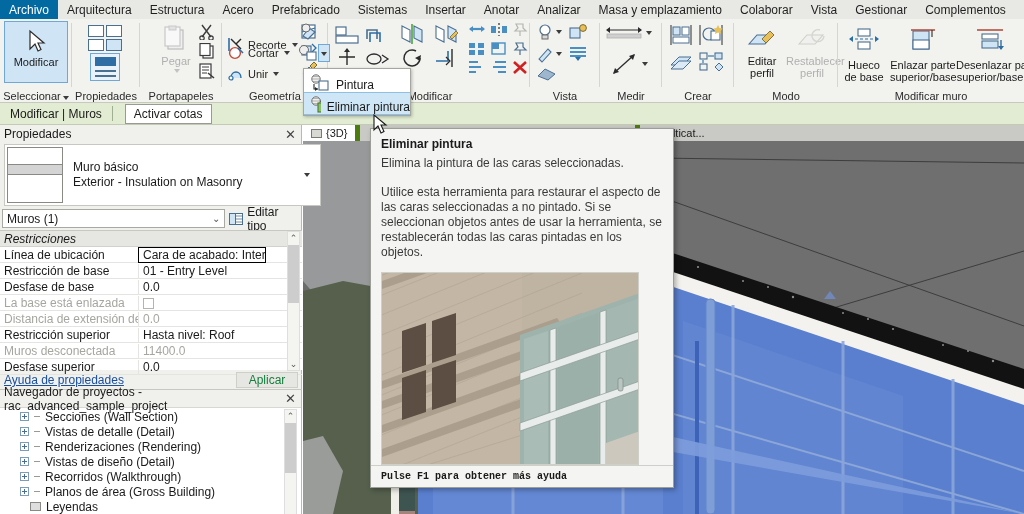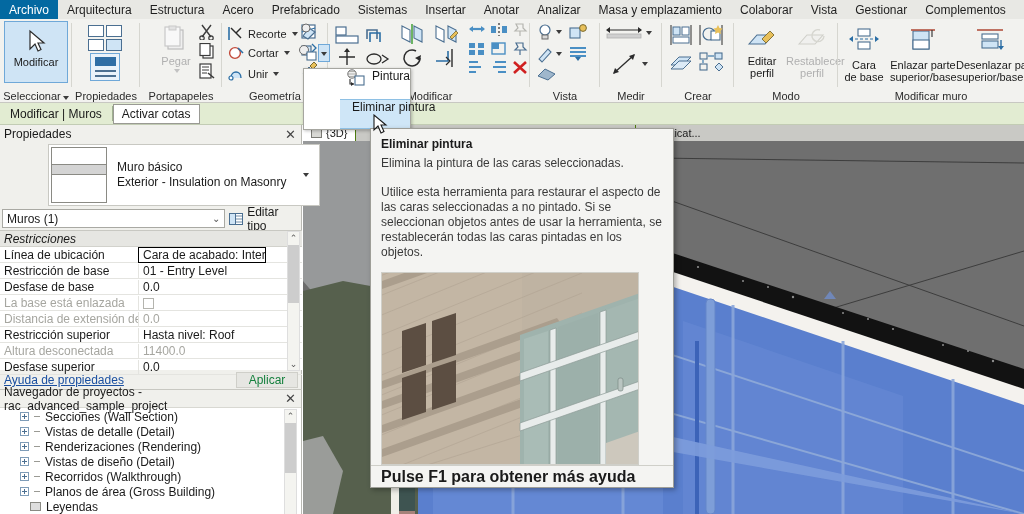--- a/index.html
+++ b/index.html
@@ -80,38 +80,38 @@
 
   
   .optionsbar {
     position: absolute; left: 0; top: 103px; width: 1024px; height: 22px;
     background: #e2ecd2; border-bottom: 1px solid #c2ccb4;
     display: flex; align-items: center; font-size: 12px;
   }
   .optionsbar .ob-title { padding: 0 10px; }
   .optionsbar .ob-div { width: 1px; height: 15px; background: #9fb090; }
   .optionsbar .ob-chk {
-    padding: 2px 8px; background: #ffffff; border: 1px solid #9a9a94;
+    margin-left: 12px; padding: 2px 8px; background: #ffffff; border: 1px solid #9a9a94;
   }
 
   
   .props {
     position: absolute; left: 0; top: 125px; width: 302px; height: 264px;
     background: #f0f0ec; border-right: 1px solid #b9b9b3;
   }
   .dock-head {
     height: 18px; display: flex; align-items: center; justify-content: space-between;
     padding: 0 5px 0 4px; font-size: 12px; background: #f0f0ec;
   }
   .dock-close { font-size: 13px; color: #444; line-height: 1; cursor: default; }
 
   .typesel {
-    position: absolute; left: 4px; top: 19px; width: 272px; height: 62px;
+    position: absolute; left: 4px; top: 19px; width: 317px; height: 62px;
     background: #ffffff; border: 1px solid #c8c8c2;
-    display: flex; align-items: center; margin-left: 44px;
+    display: flex; align-items: center;
   }
   .wallthumb {
     width: 56px; height: 56px; margin-left: 2px;
     border: 1px solid #8a8a84; background: #ffffff;
     display: flex; flex-direction: column; justify-content: space-between;
   }
   .wallthumb .band { height: 11px; border-top: 1px solid #8a8a84; border-bottom: 1px solid #8a8a84; background: #d4d4d4; margin-top: 16px; }
   .typetext { margin-left: 10px; font-size: 12px; line-height: 15px; flex: 1; }
   .typecaret { margin-right: 10px; }
 
@@ -195,37 +195,37 @@
     position: absolute; left: 303px; top: 125px; right: 0; bottom: 0;
     background: #6c6c6c; overflow: hidden;
   }
   .viewtabs {
     position: absolute; left: 303px; top: 125px; width: 721px; height: 16px;
     background: #c9c9c5; z-index: 6; display: flex; align-items: center;
     font-size: 11px;
   }
   .vtab {
     height: 16px; display: flex; align-items: center; gap: 4px;
-    padding: 0 8px; background: #ffffff; border-right: 1px solid #4d7c0f;
+    padding: 0 8px; background: #ffffff; border-right: 5px solid #4d7c0f;
     white-space: nowrap;
   }
   .vtab.inactive { background: #c9c9c5; }
   .vtab-ico { width: 11px; height: 9px; background: #d8d8d4; border: 1px solid #7a7a74; }
 
   .svgview { position: absolute; left: 0; top: 16px; width: 721px; height: 373px; }
 
   
   .dropdown {
     position: absolute; left: 303px; top: 68px; width: 108px; z-index: 30;
     background: #ffffff; border: 1px solid #a6a6a0;
     box-shadow: 1px 1px 3px rgba(0,0,0,.25);
   }
   .dditem {
-    height: 30px; display: flex; align-items: flex-start; gap: 6px; padding-left: 6px;
-    font-size: 12px; white-space: nowrap; margin-left: 36px;
+    height: 23px; display: flex; align-items: flex-end; gap: 6px; padding-left: 6px;
+    font-size: 12px; white-space: nowrap;
   }
   .dditem.hl { background: #cfe6f7; border-top: 1px solid #8ec0e4; border-bottom: 1px solid #8ec0e4; }
 
   
   .tooltip {
     position: absolute; left: 370px; top: 128px; width: 304px; height: 360px; z-index: 40;
     background: #f4f4f2; border: 1px solid #9e9e98;
     box-shadow: 2px 2px 5px rgba(0,0,0,.3);
     display: flex; flex-direction: column;
   }
@@ -233,21 +233,21 @@
   .tt-title { font-weight: bold; font-size: 12px; margin-bottom: 5px; }
   .tt-sum { font-size: 12px; color: #3a3a3a; line-height: 15px; }
   .tt-desc { font-size: 12px; color: #3a3a3a; line-height: 15px; margin-top: 14px; }
   .tt-img {
     margin: 12px 0 0 0; width: 258px; height: 193px;
     border: 1px solid #cfcfc9; overflow: hidden; background: #bfb6a6;
   }
   .tt-foot {
     height: 26px; border-top: 1px solid #cfcfc9; background: #f4f4f2;
     display: flex; align-items: center; padding-left: 10px;
-    font-size: 16px; font-weight: bold;
+    font-size: 10px; font-weight: bold; font-family: Liberation Mono, monospace;
   }
 
   .mousecursor { position: absolute; z-index: 60; }
 </style>
 </head>
 <body>
 
 <div id="app">
 
   <div class="menubar">
@@ -329,21 +329,21 @@
             <rect x="2" y="1" width="11" height="14" fill="#fff" stroke="#3b3b3b" stroke-width="1.2"></rect>
             <path d="M4 4h7M4 7h7M4 10h5" stroke="#3b3b3b" stroke-width="1"></path>
             <path d="M10 10 L16 15" stroke="#3b3b3b" stroke-width="1.6"></path>
           </svg>
       </div>
       <div class="panel-title">Portapapeles</div>
       <div class="sep"></div>
     </div>
 
     <div class="panel" style="left:222px;width:106px">
-      <div class="smallbtn" style="left:6px;top:7px">
+      <div class="smallbtn" style="left:6px;top:18px">
         <svg width="17" height="15">
             <path d="M3 2 L13 12" stroke="#2b2b2b" stroke-width="1.4"></path>
             <path d="M13 2 L8 7" stroke="#2b2b2b" stroke-width="1.4"></path>
             <path d="M1 1 L1 14" stroke="#2b6ea5" stroke-width="1.6"></path>
           </svg>
         <span class="t">Recorte</span>
         <span class="caret"></span>
       </div>
       <div class="smallbtn" style="left:6px;top:26px">
         <svg width="17" height="15">
@@ -628,21 +628,21 @@
 
     <div class="panel" style="left:838px;width:186px">
       <div class="bigbtn" style="left:0;width:52px">
         <svg width="32" height="26" style="margin-top:6px">
           <rect x="10" y="2" width="12" height="7" fill="#fff" stroke="#4b6f91" stroke-width="1.1"></rect>
           <rect x="10" y="15" width="12" height="7" fill="#fff" stroke="#4b6f91" stroke-width="1.1"></rect>
           <path d="M2 12 L30 12" stroke="#2b6ea5" stroke-width="1.2" stroke-dasharray="3 2"></path>
           <path d="M1 12 l4 -3 v6 z M31 12 l-4 -3 v6 z" fill="#2b6ea5"></path>
         </svg>
         <span class="stack-lbl" style="top:38px;width:52px">
-          <span>Cara</span><br><span>de base</span>
+          <span>Hueco</span><br><span>de base</span>
         </span>
       </div>
       <div class="bigbtn" style="left:52px;width:66px">
         <svg width="32" height="26" style="margin-top:6px">
           <rect x="6" y="4" width="16" height="18" fill="#cfe4f5" stroke="#4b6f91" stroke-width="1.1"></rect>
           <rect x="6" y="13" width="16" height="9" fill="#fff" stroke="#4b6f91" stroke-width="1.1"></rect>
           <path d="M4 3 L28 3" stroke="#b2513f" stroke-width="1.6"></path>
           <path d="M25 3 L25 10" stroke="#2b2b2b" stroke-width="1.1"></path>
         </svg>
         <span class="stack-lbl" style="top:38px;width:66px">
@@ -816,21 +816,21 @@
       </div>
       <div class="prow dim">
         <span class="pk">Distancia de extensión de b...</span>
         <span class="pv">0.0</span>
       </div>
       <div class="prow">
         <span class="pk">Restricción superior</span>
         <span class="pv">Hasta nivel: Roof</span>
       </div>
       <div class="prow dim">
-        <span class="pk">Altura desconectada</span>
+        <span class="pk">Muros desconectada</span>
         <span class="pv">11400.0</span>
       </div>
       <div class="prow">
         <span class="pk">Desfase superior</span>
         <span class="pv">0.0</span>
       </div>
 
       <div class="vscroll" style="top:0;height:140px">
         <div class="ar" style="top:0">⌃</div>
         <div class="thumb" style="top:13px;height:58px"></div>

